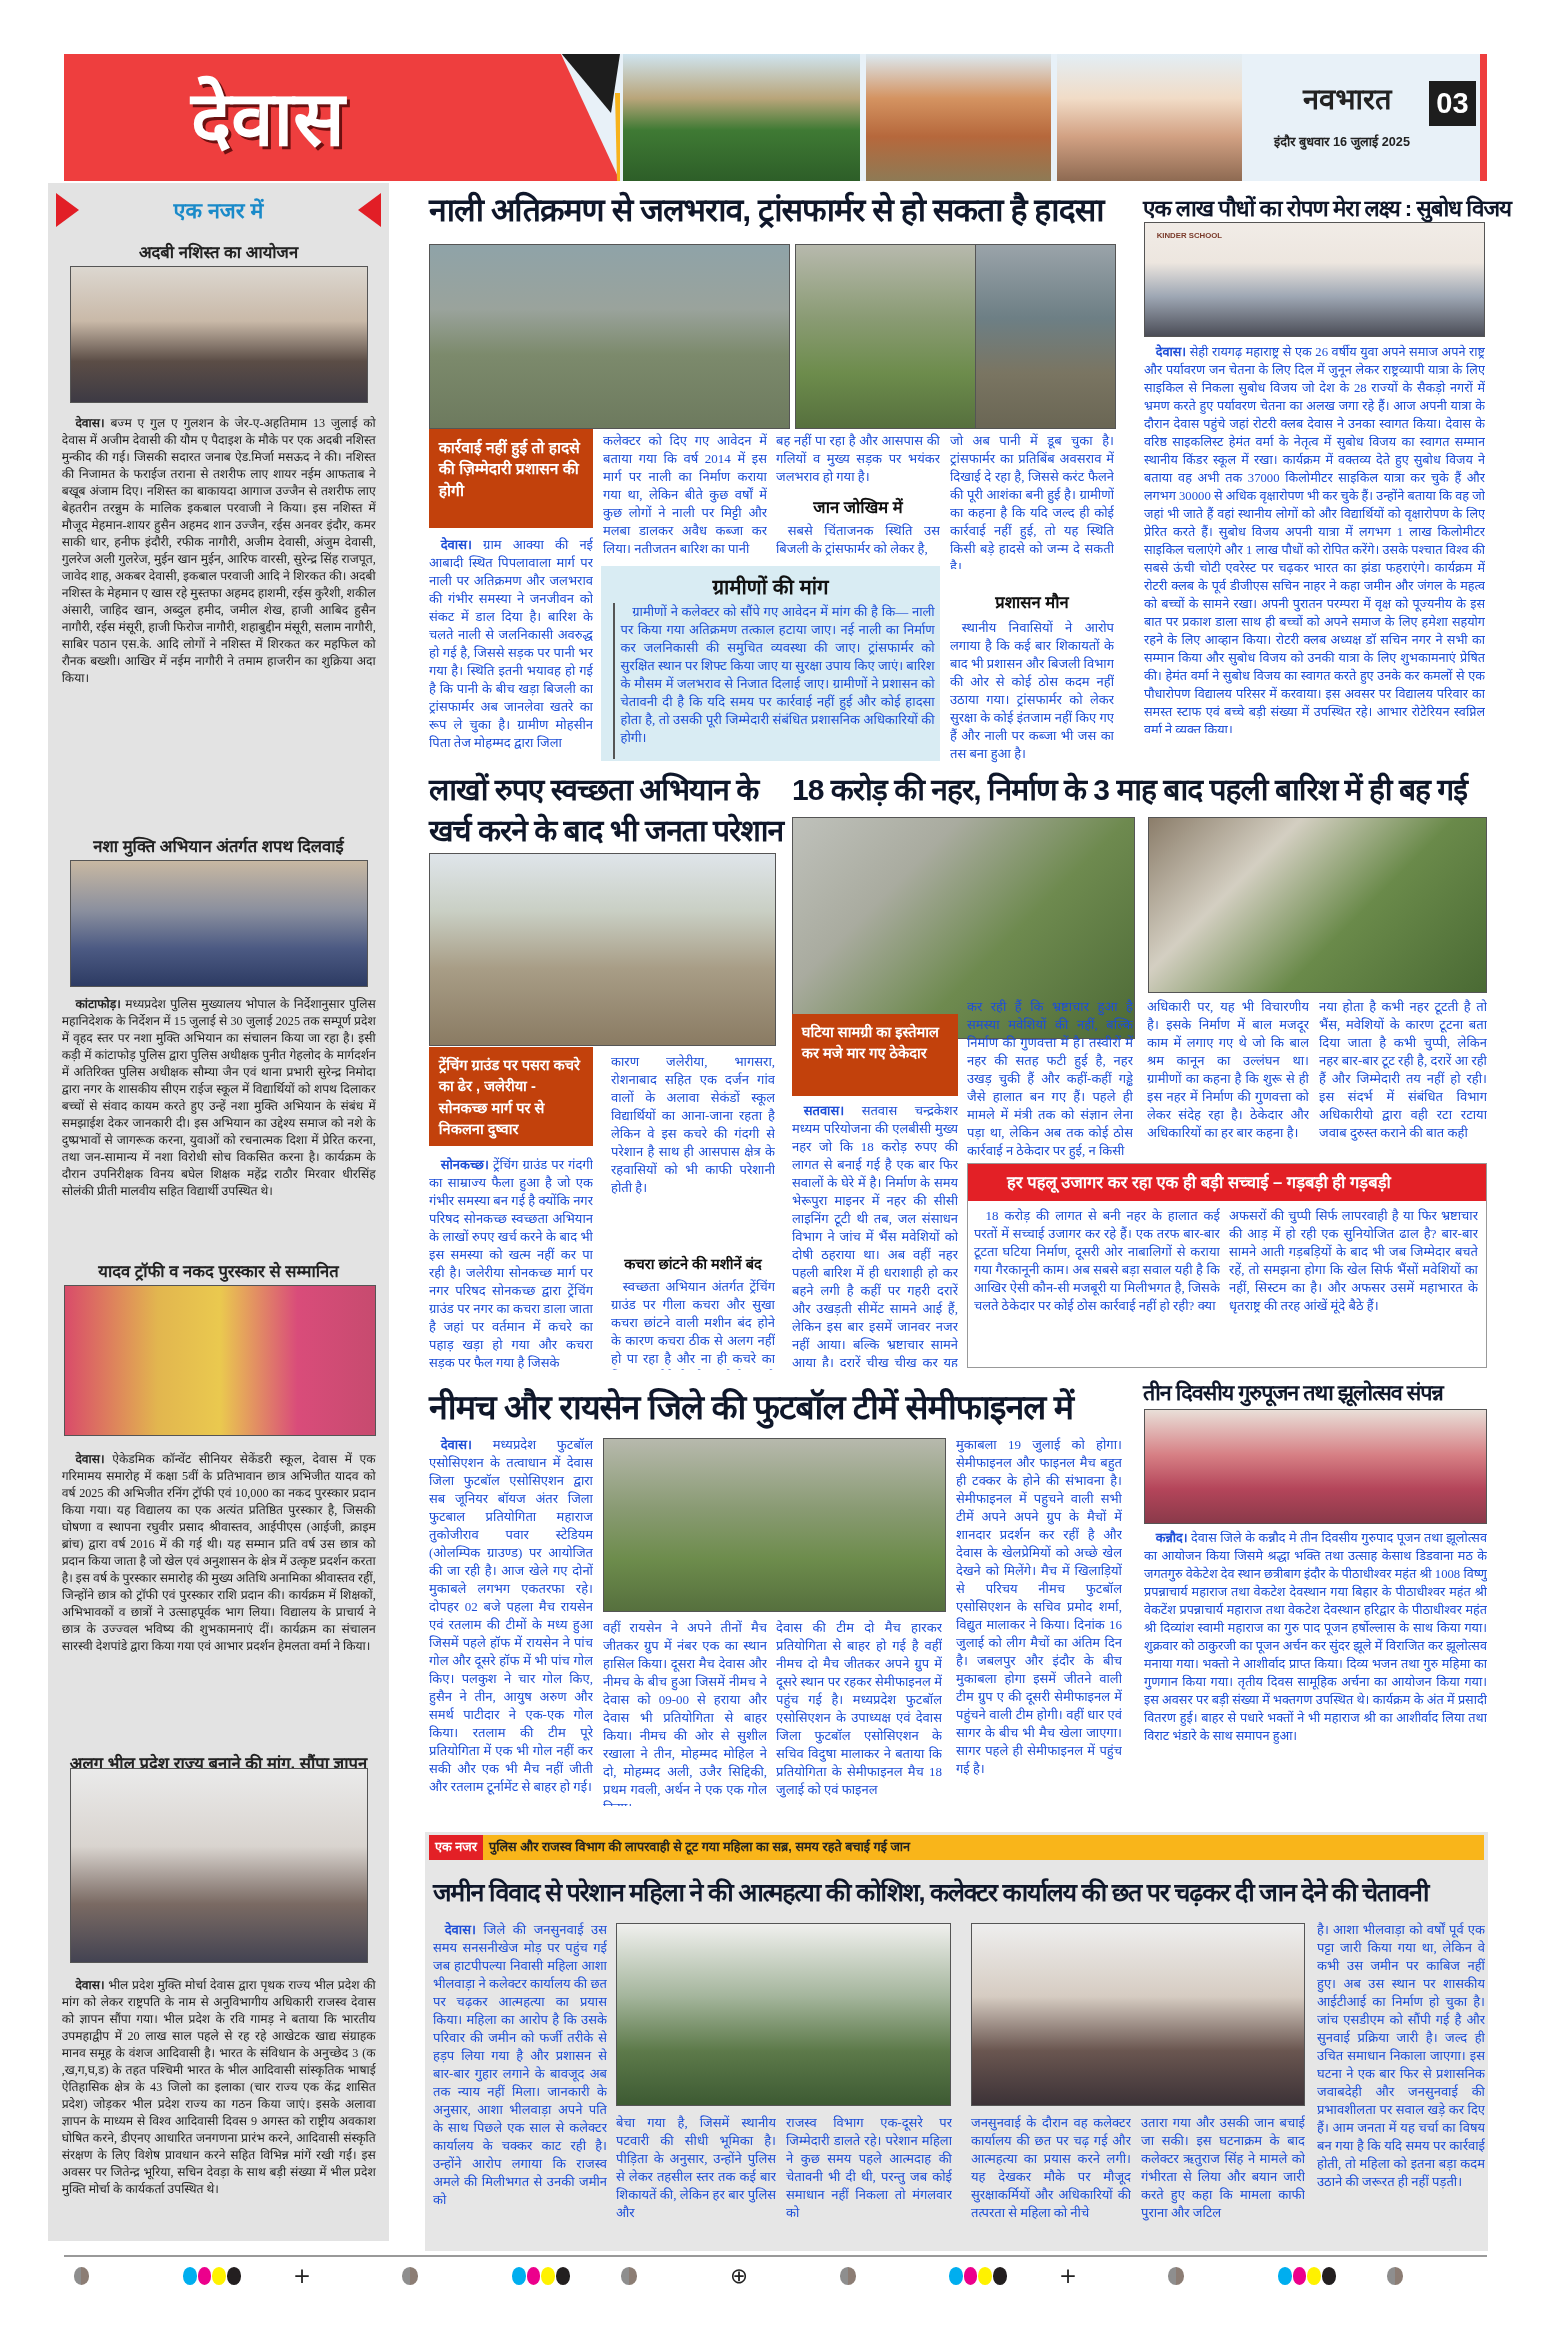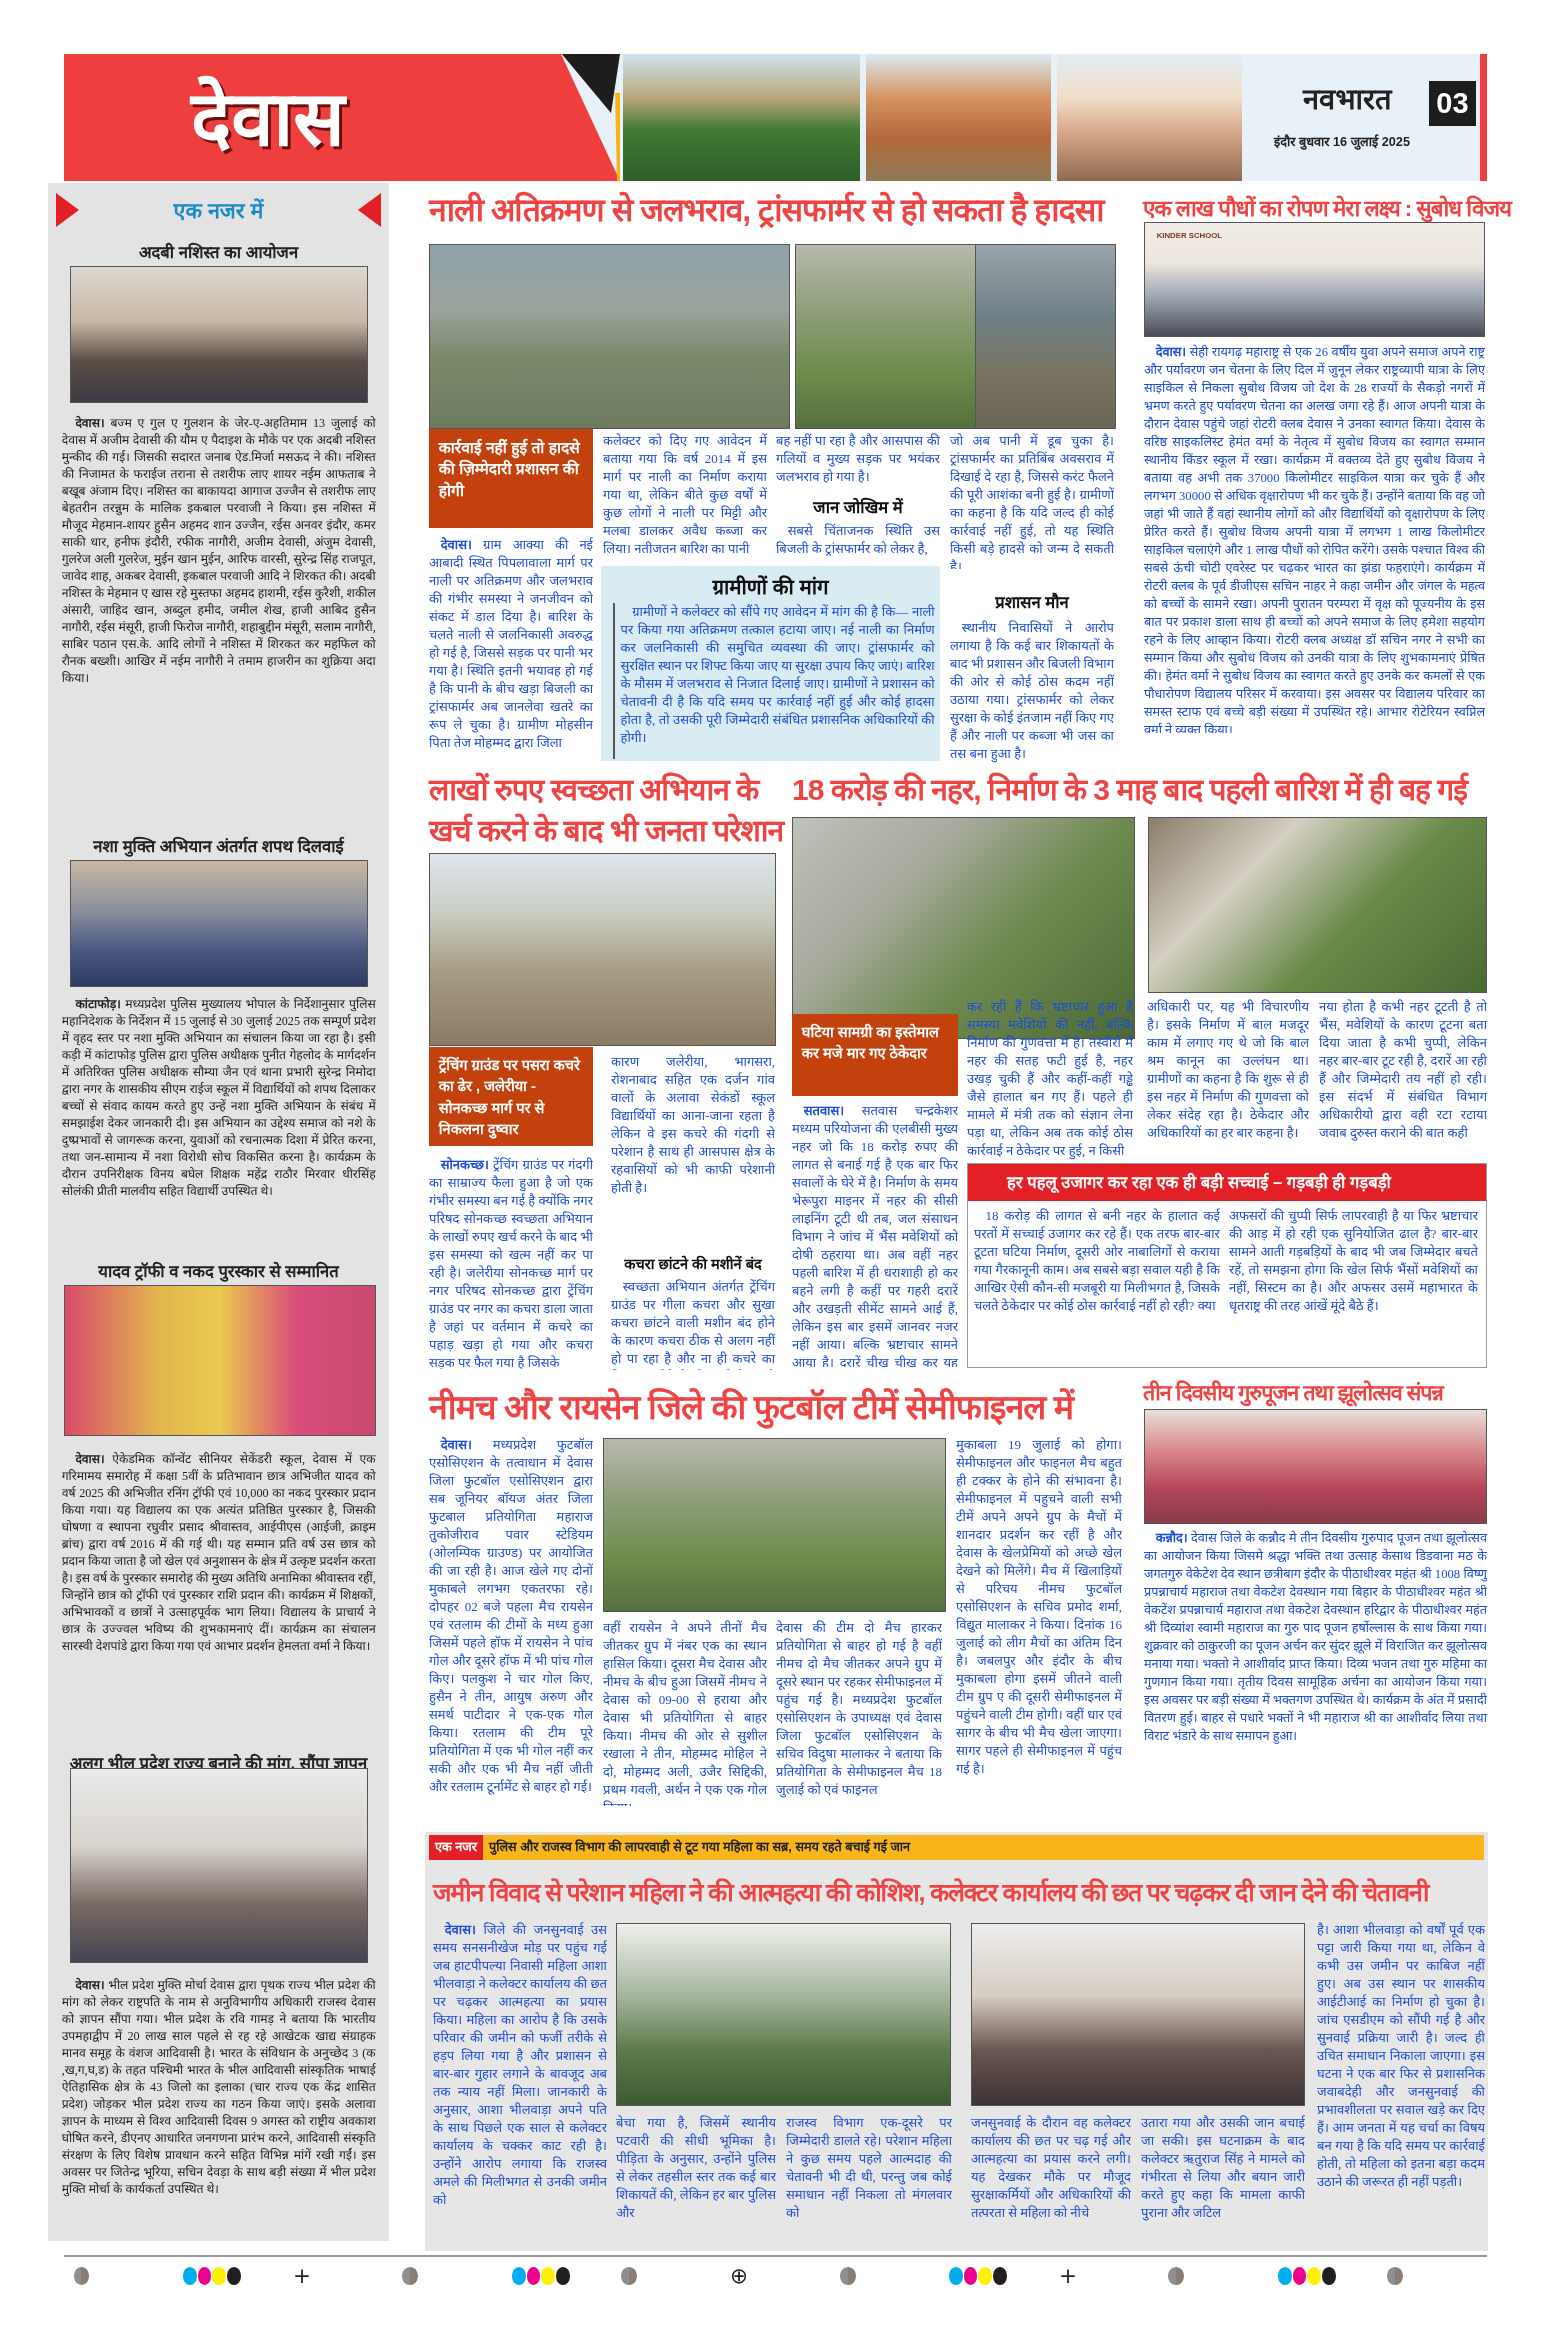--- a/index.html
+++ b/index.html
@@ -11,21 +11,21 @@
 .ph-people{background:linear-gradient(180deg,#dcd7d0 0%,#c9b9a8 40%,#5b4d46 70%,#3d3a44 100%)}
 .ph-green{background:linear-gradient(180deg,#b7b9ad 0%,#8a9b74 40%,#6d8c4c 70%,#56703e 100%)}
 .ph-trash{background:linear-gradient(180deg,#dfe5ea 0%,#c9cfc4 30%,#a89d86 60%,#8a7b63 100%)}
 .ph-canal{background:linear-gradient(135deg,#bfc1bb 0%,#a9ab9f 30%,#6e8a4f 60%,#4d6a36 100%)}
 .ph-crowd{background:linear-gradient(180deg,#e9dfd8 0%,#d67f84 40%,#b4455a 70%,#8a3a4a 100%)}
 .ph-office{background:linear-gradient(180deg,#eee 0%,#d6ccc2 40%,#6a5650 70%,#3c3237 100%)}
 .ph-kids{background:linear-gradient(180deg,#c8b8a2 0%,#8a8f9e 40%,#4c5a83 70%,#2d3b63 100%)}
 .ph-trophy{background:linear-gradient(90deg,#d94c6a 0%,#e2b64f 30%,#eac94f 50%,#d94c7a 75%,#c74b6f 100%)}
 .ph-roof{background:linear-gradient(180deg,#f0f0ee 0%,#a4b59c 40%,#5d7a4a 70%,#3d5a33 100%)}
 .ph-guys{background:linear-gradient(180deg,#eaeaea 0%,#d9d4cf 40%,#7a6a63 70%,#434352 100%)}
-.headline{position:absolute;font-family:"Liberation Sans",sans-serif;font-weight:bold;color:#ef4444;white-space:nowrap;letter-spacing:-1px}
+.headline{position:absolute;font-family:"Liberation Sans",sans-serif;font-weight:bold;color:#0f172a;white-space:nowrap;letter-spacing:-1px}
 .body-text{position:absolute;font-family:"Liberation Serif",serif;font-size:13px;line-height:18px;color:#1d4ed8;text-align:justify;overflow:hidden}
 .body-text b{font-weight:bold}
 .bluebox{position:absolute;background:#c2410c;color:#fff;font-family:"Liberation Sans",sans-serif;font-weight:bold;padding:7.8px 9.8px;line-height:25px;font-size:18.5px}
 .subhead{position:absolute;font-family:"Liberation Sans",sans-serif;font-weight:bold;font-size:19.5px;color:#111;text-align:center}
 .leftcol{position:absolute;left:48px;top:183px;width:341px;height:2058px;background:#e3e3e3}
 .lc-head{position:absolute;left:0;width:341px;text-align:center;font-family:"Liberation Sans",sans-serif;font-weight:bold;font-size:16.6px;color:#222}
 .lc-text{position:absolute;left:13.7px;width:314px;font-family:"Liberation Serif",serif;font-size:12.2px;line-height:17px;color:#222;text-align:justify;overflow:hidden}
 .dot{display:inline-block;width:13.7px;height:17.6px;border-radius:50%;margin-right:1px}
 </style>
 </head>

